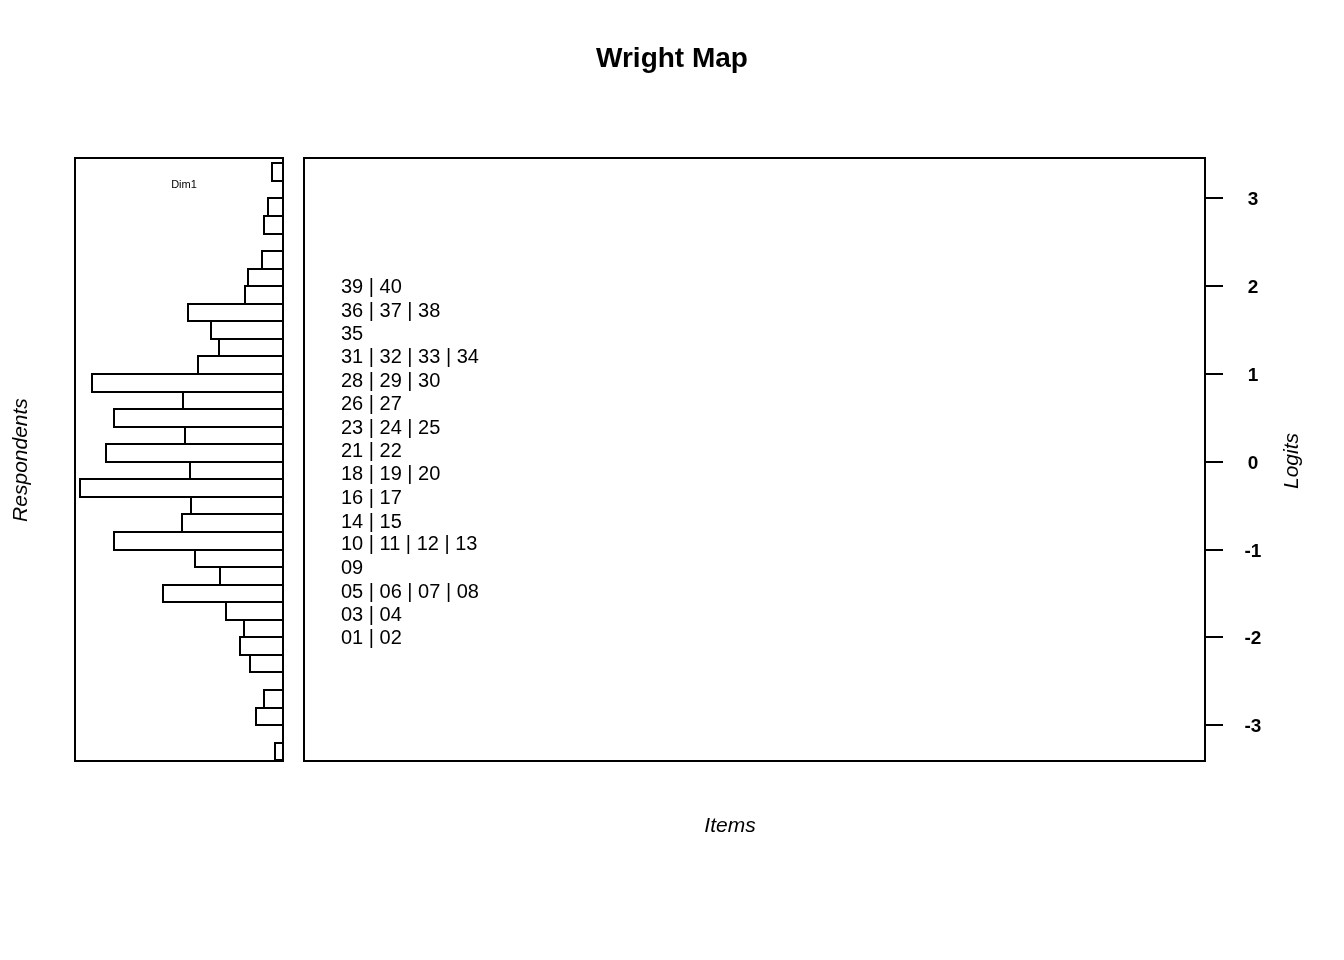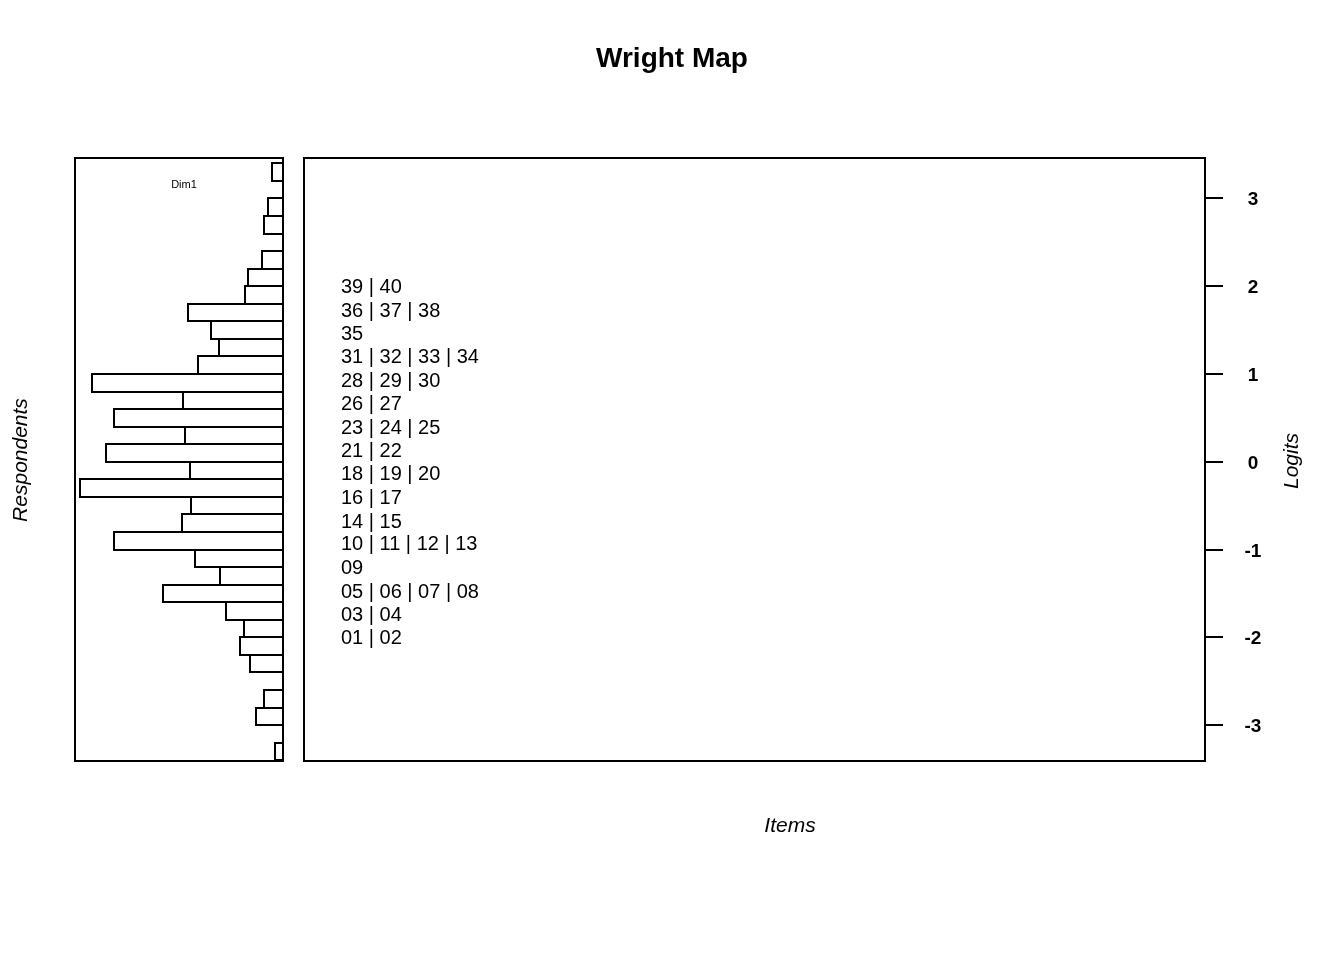--- a/index.html
+++ b/index.html
@@ -11,21 +11,21 @@
     left:0; top:42px; width:1344px; text-align:center;
     font-size:28px; font-weight:bold; color:var(--fg);
   }
   #dim-label {
     left:184px; top:184px; transform:translate(-50%,-50%);
     font-size:11px; color:var(--fg); white-space:nowrap;
   }
   .axis-title { font-size:21px; font-style:italic; color:var(--fg); white-space:nowrap; }
   #respondents-label { left:20px; top:460px; transform:translate(-50%,-50%) rotate(-90deg); }
   #logits-label { left:1291px; top:461px; transform:translate(-50%,-50%) rotate(-90deg); }
-  #items-label { left:790px; top:825px; transform:translate(-50%,-50%); }
+  #items-label { left:730px; top:825px; transform:translate(-50%,-50%); }
   svg text { font-family:"Liberation Sans", sans-serif; fill:var(--fg); }
   svg .tick-num { font-size:19px; font-weight:bold; }
   svg .row-txt { font-size:20px; }
 </style>
 </head>
 <body>
 
 <div id="figure">
   <div id="chart-title" class="abs">Wright Map</div>
 

